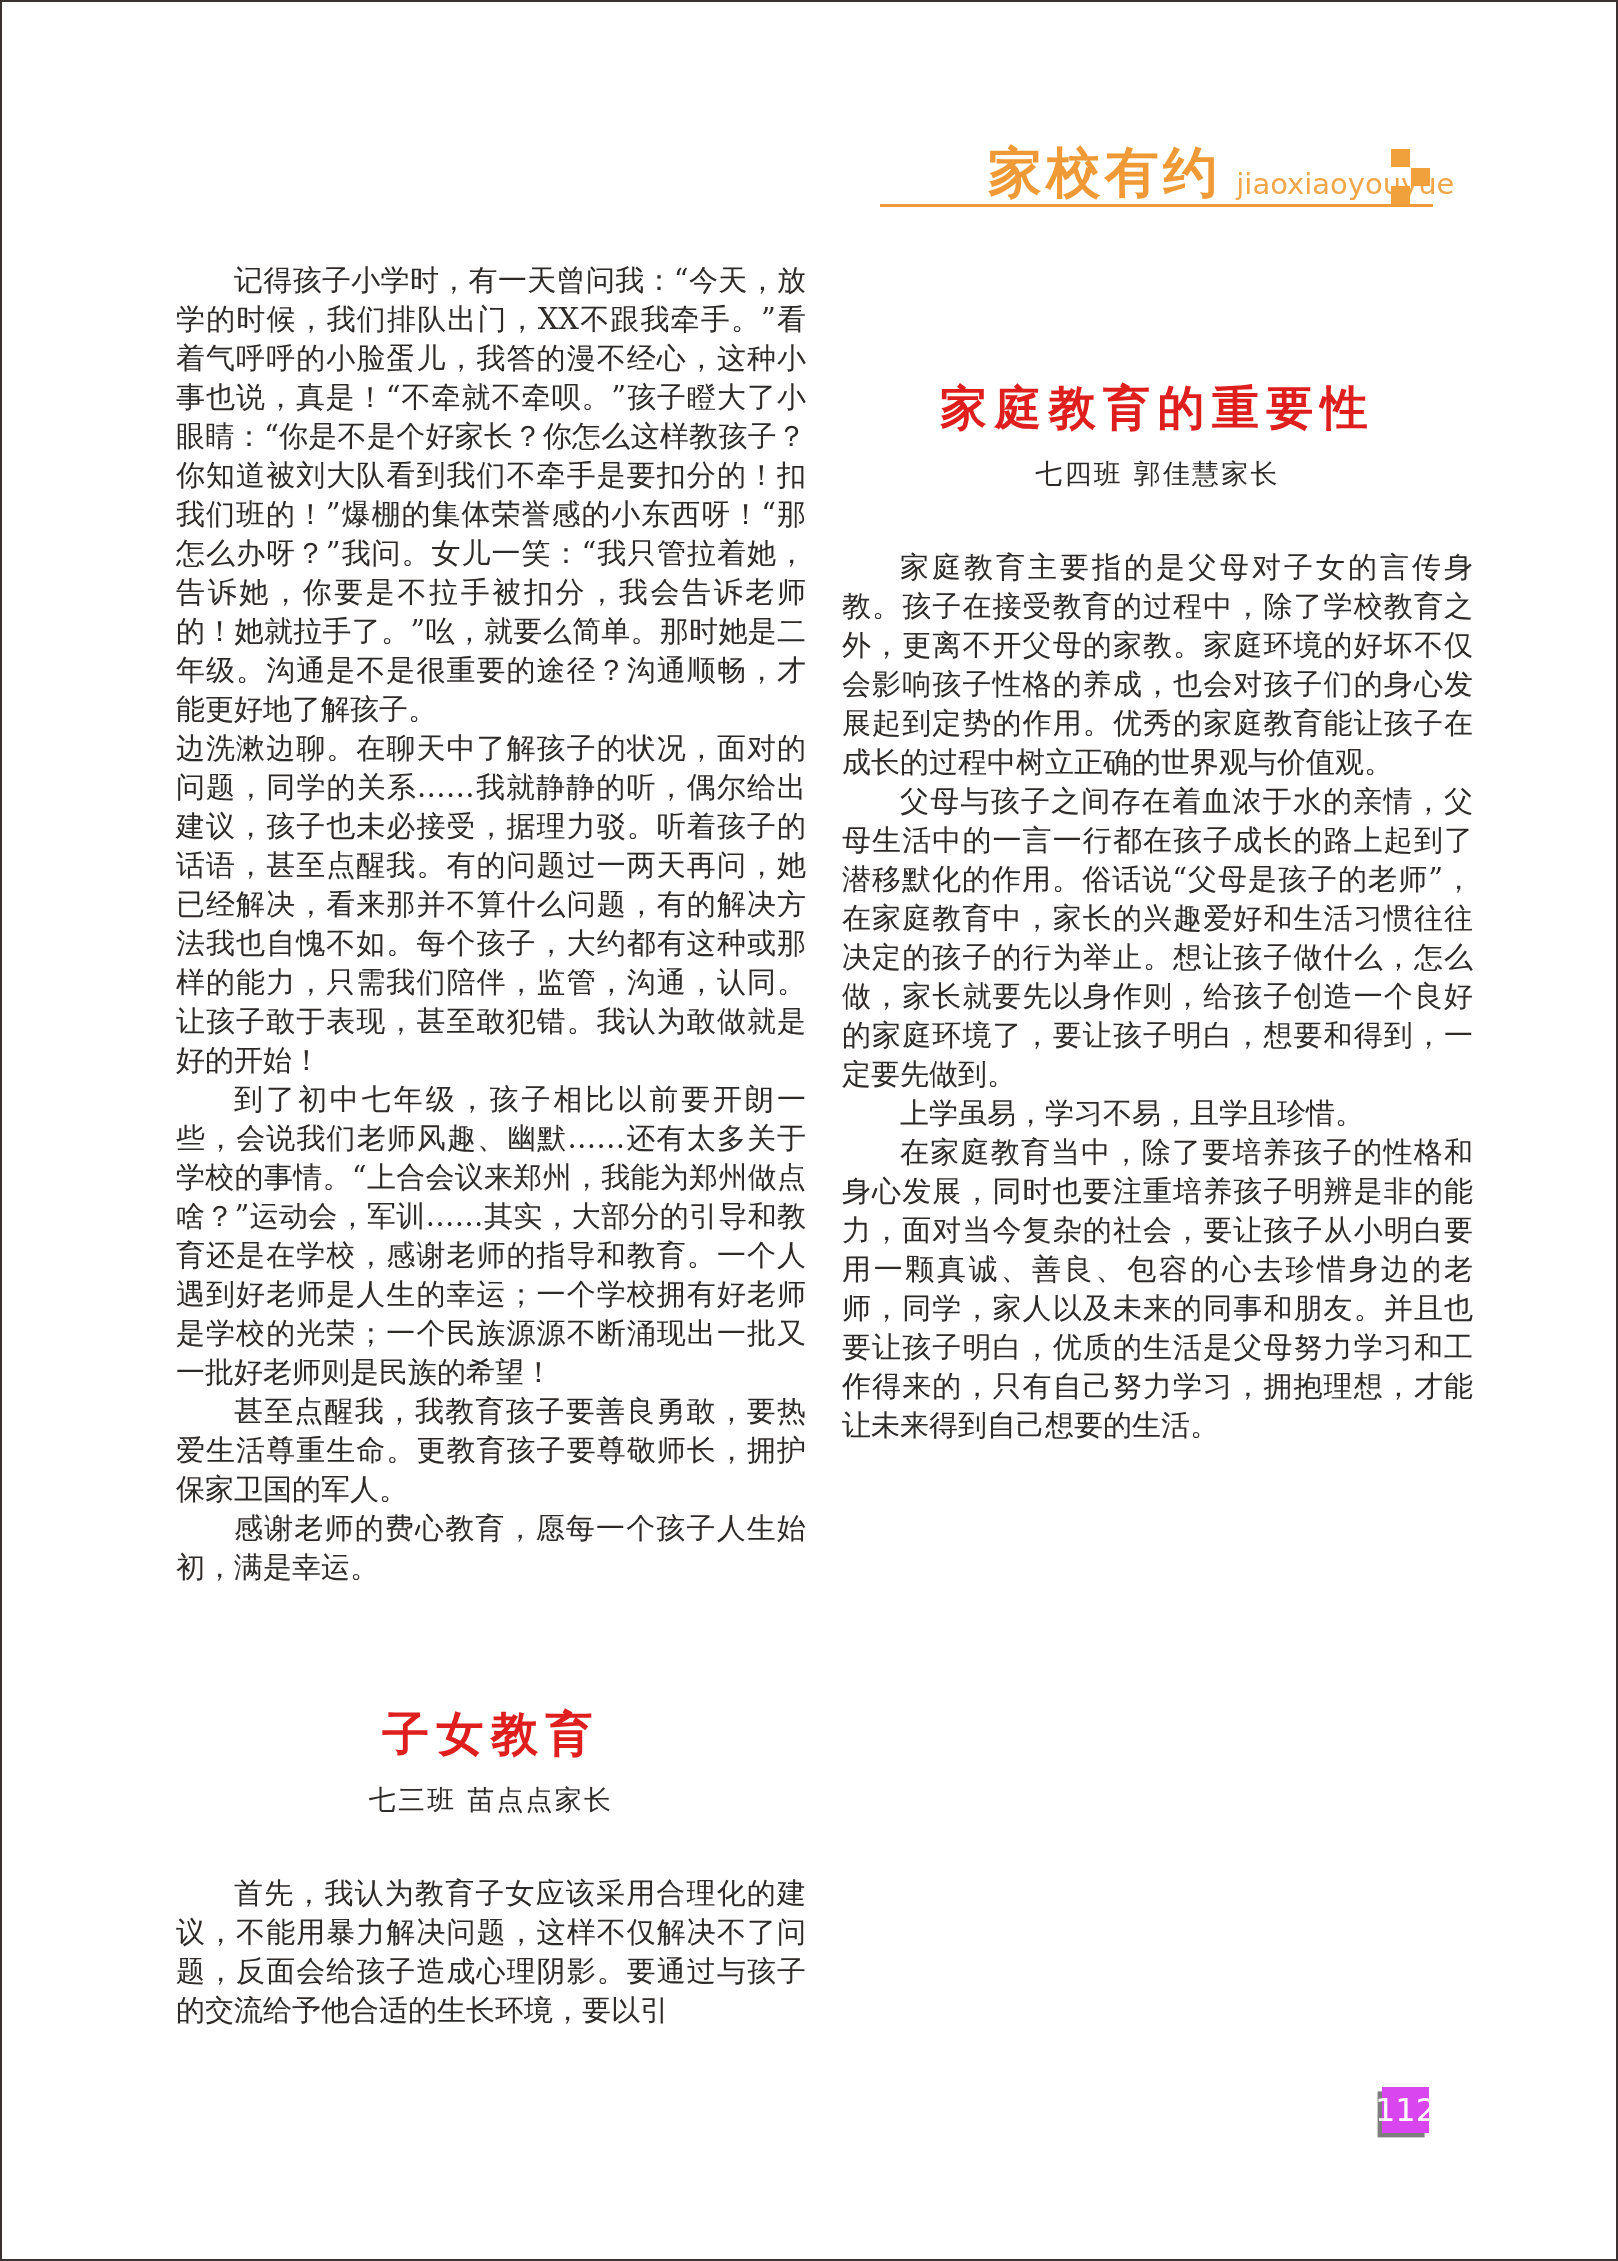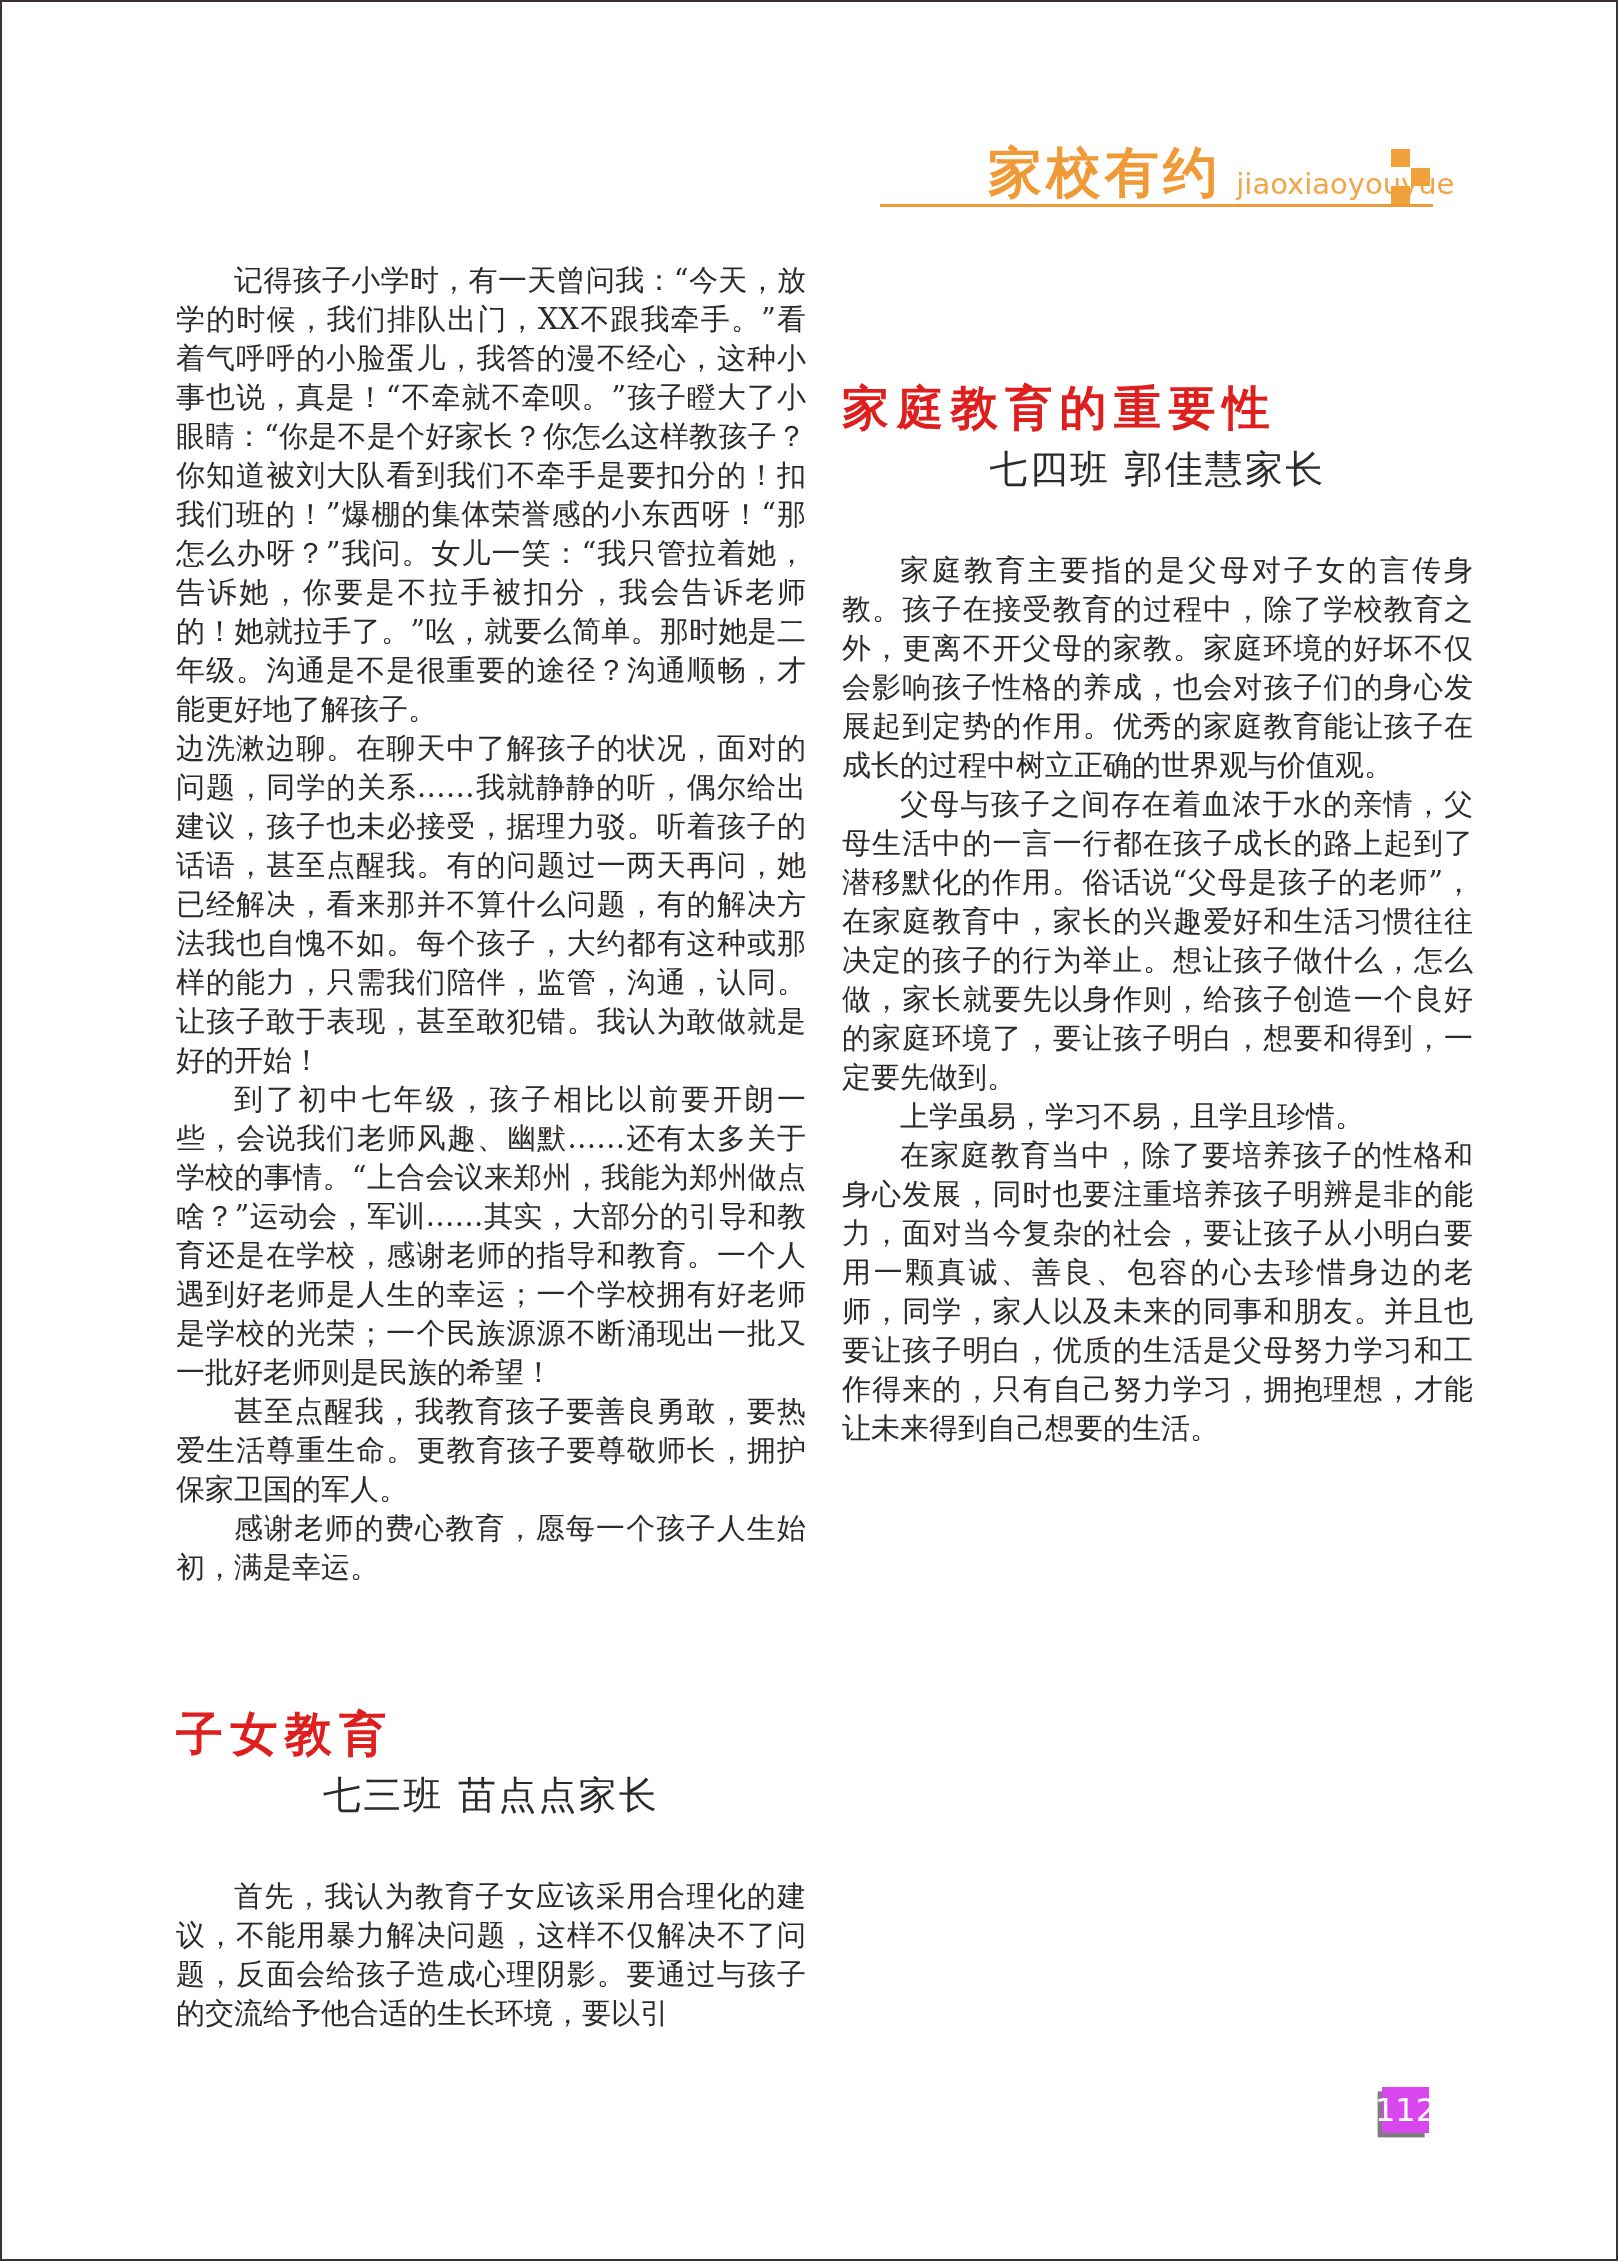--- a/index.html
+++ b/index.html
@@ -42,25 +42,25 @@
   .para {
     margin: 0; font-size: 29px; line-height: 39px;
     text-align: justify; text-justify: inter-character;
     word-break: break-all;
   }
   .indent { text-indent: 2em; }
 
   
   .article-head { margin-top: 121px; }
   .article-title {
-    margin: 0; text-align: left; color: #de1f1e;
+    margin: 0; text-align: center; color: #de1f1e;
     font-size: 47px; font-weight: bold; letter-spacing: 7.4px; line-height: 1.1;
   }
   .article-byline {
-    margin: 10px 0 0 0; text-align: center; font-size: 38px;
+    margin: 22px 0 0 0; text-align: center; font-size: 27px;
     letter-spacing: 2.2px; color: #2e2a28; font-weight: normal;
   }
   .article-body { margin-top: 56px; }
   .article-body .para + .para { margin-top: 0; }
 
   
   .page-num {
     position: absolute; left: 1380px; top: 2085px; width: 47px; height: 46px;
     background: #d946ef; color: #ffffff;
     font-family: "DejaVu Sans", "Liberation Sans", sans-serif;

